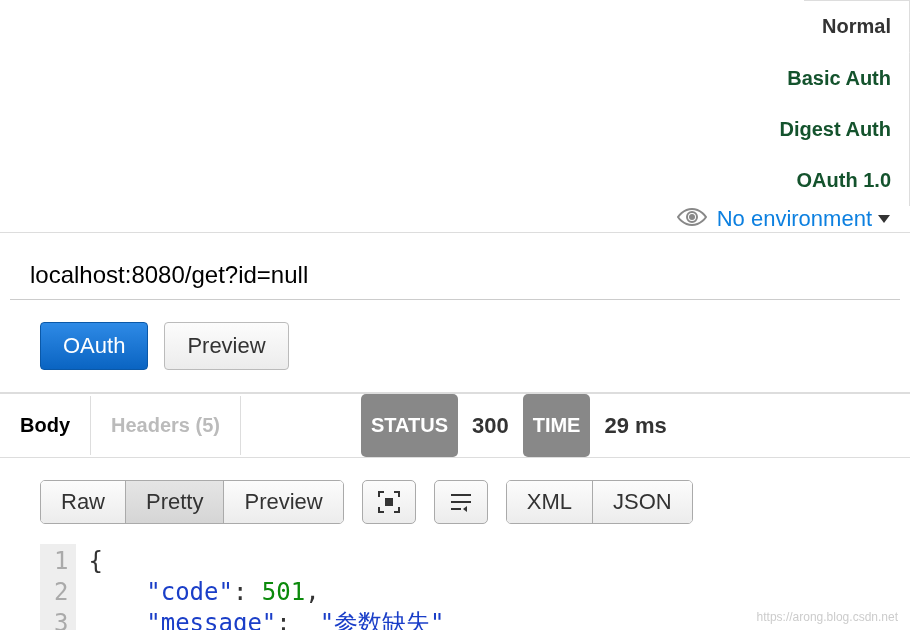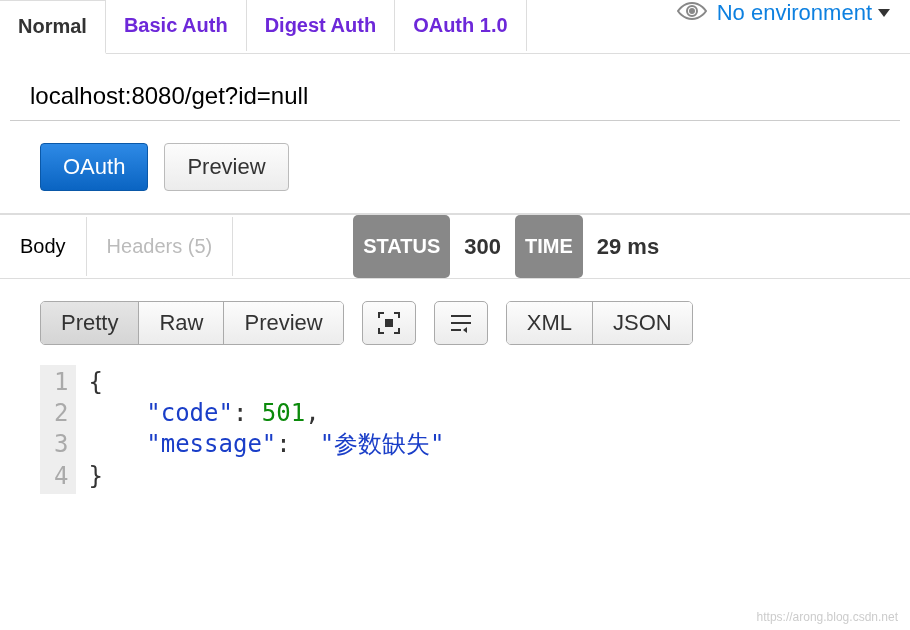--- a/index.html
+++ b/index.html
@@ -1,34 +1,34 @@
 <!DOCTYPE html>
 <html><head>
 <meta charset="utf-8">
 <style>
 * { box-sizing: border-box; margin: 0; padding: 0; }
 body { font-family: -apple-system, "Helvetica Neue", Arial, sans-serif; font-size: 20px; color: #333; width: 910px; height: 630px; background: #fff; overflow: hidden; }
 
-.top-tabs { display: flex; align-items: flex-start; border-bottom: 1px solid #ddd; background: #fff; }
-.top-tab { padding: 14px 18px; border-right: 1px solid #ddd; color: #6d28d9; font-weight: bold; cursor: pointer; }
+.top-tabs { display: flex; align-items: flex-end; border-bottom: 1px solid #ddd; background: #fff; flex-direction: column; }
+.top-tab { padding: 14px 18px; border-right: 1px solid #ddd; color: #14532d; font-weight: bold; cursor: pointer; }
 .top-tab.active { color: #333; border-bottom: 2px solid #fff; margin-bottom: -1px; border-right: 1px solid #ddd; border-top: 1px solid #ddd; border-left: 0; }
 .top-right { margin-left: auto; display: flex; align-items: center; gap: 10px; padding-right: 20px; }
 .eye-icon { color: #888; }
 .env-select { color: #0d80e0; font-size: 22px; display: flex; align-items: center; gap: 6px; }
 .env-select .arrow { border-left: 6px solid transparent; border-right: 6px solid transparent; border-top: 8px solid #333; display: inline-block; }
 
 .url-row { padding: 18px 10px 12px 10px; }
 .url-input { width: 100%; font-size: 24px; padding: 10px 20px; border: none; border-bottom: 1px solid #ccc; outline: none; }
 
 .action-row { padding: 10px 10px 22px 40px; display: flex; gap: 16px; border-bottom: 1px solid #ddd; }
 .btn { font-size: 22px; padding: 10px 22px; border: 1px solid #bbb; background: linear-gradient(#fcfcfc,#ececec); border-radius: 4px; cursor: pointer; color: #333; }
 .btn.primary { background: linear-gradient(#2e8ae6,#0a64c2); color: #fff; border: 1px solid #0a58a8; }
 
 .resp-tabs-row { display: flex; align-items: center; border-bottom: 1px solid #ddd; border-top: 1px solid #ddd; background: #fff; }
-.resp-tab { padding: 18px 20px; font-weight: normal; color: #bbb; border-right: 1px solid #ddd; cursor: pointer; }
+.resp-tab { padding: 18px 20px; font-weight: bold; color: #bbb; border-right: 1px solid #ddd; cursor: pointer; }
 .resp-tab.active { color: #000; }
 .resp-meta { display: flex; align-items: center; gap: 14px; margin-left: 120px; }
 .pill { background: #888; color: #fff; font-weight: bold; padding: 20px 10px; border-radius: 5px; font-size: 20px; text-align: center; }
 .pill-val { font-weight: bold; color: #333; font-size: 22px; }
 
 .view-row { display: flex; align-items: center; gap: 18px; padding: 22px 10px 14px 40px; }
 .seg-group { display: flex; border: 1px solid #aaa; border-radius: 5px; overflow: hidden; }
 .seg { padding: 8px 20px; background: linear-gradient(#fcfcfc,#ececec); border-right: 1px solid #aaa; cursor: pointer; font-size: 22px; }
 .seg:last-child { border-right: none; }
 .seg.active { background: linear-gradient(#e5e5e5,#d5d5d5); }
@@ -80,22 +80,22 @@
   <div class="resp-meta">
     <span class="pill">STATUS</span>
     <span class="pill-val">300</span>
     <span class="pill">TIME</span>
     <span class="pill-val">29 ms</span>
   </div>
 </div>
 
 <div class="view-row">
   <div class="seg-group">
+    <div class="seg">Raw</div>
     <div class="seg active">Pretty</div>
-    <div class="seg">Raw</div>
     <div class="seg">Preview</div>
   </div>
   <div class="icon-btn">
     <svg width="22" height="22" viewBox="0 0 22 22">
         <rect x="7" y="7" width="8" height="8" fill="#333"></rect>
         <path d="M1 6 V1 H6 M16 1 H21 V6 M21 16 V21 H16 M6 21 H1 V16" stroke="#333" stroke-width="2" fill="none"></path>
       </svg>
   </div>
   <div class="icon-btn">
     <svg width="24" height="22" viewBox="0 0 24 22">

